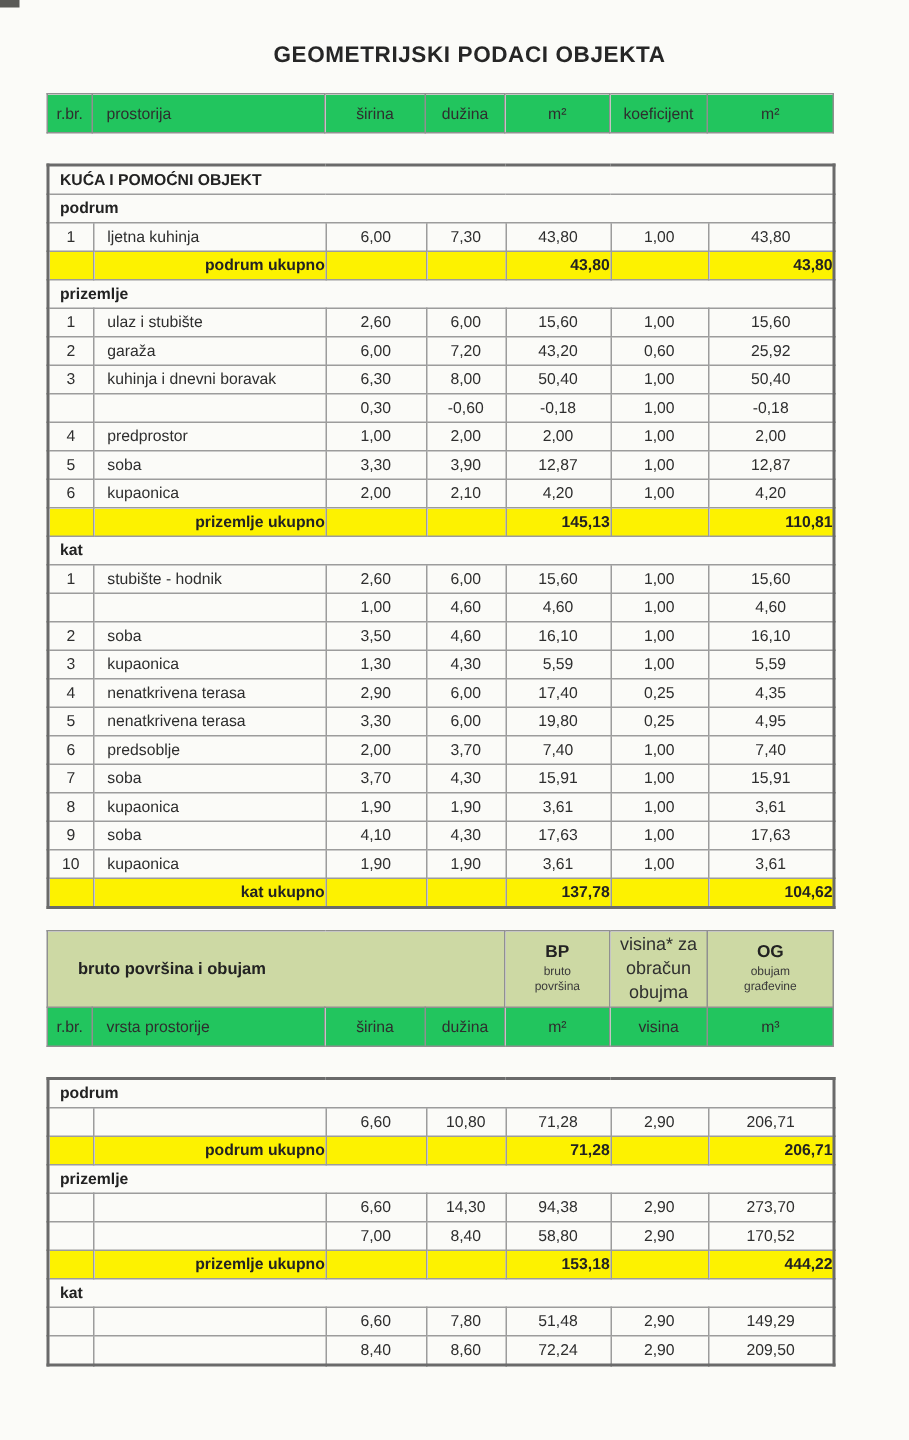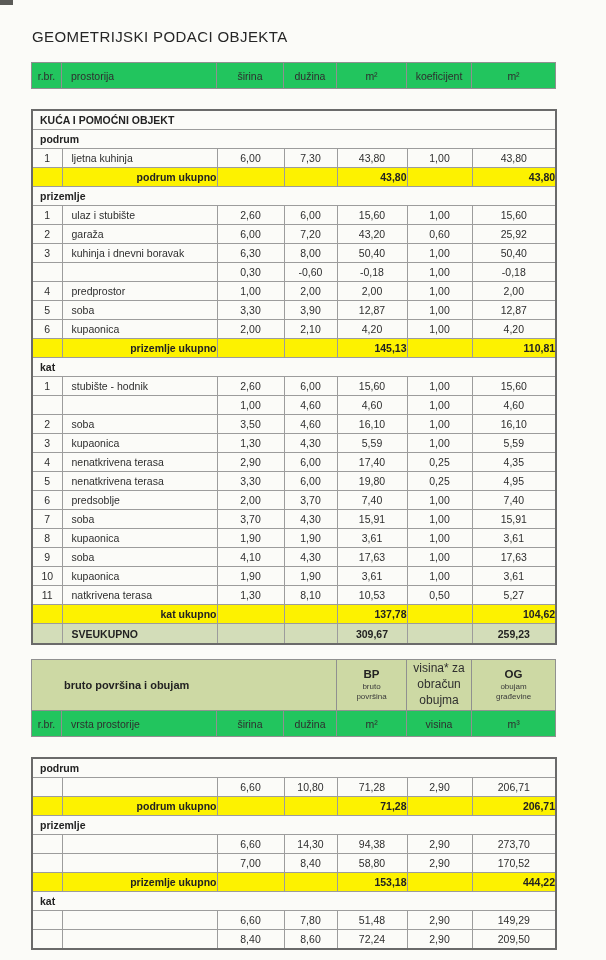--- a/index.html
+++ b/index.html
@@ -7,35 +7,35 @@
     width:606px;height:960px;position:relative;overflow:hidden;
     background:#fbfbf8;
     font-family:"Liberation Sans","DejaVu Sans",sans-serif;
     color:#333;
     -webkit-font-smoothing:antialiased;
   }
   .corner-artifact{position:absolute;top:0;left:0;width:13px;height:5px;background:#5a5a57;}
   .doc{padding:0 0 0 31px;}
   .page-title{
     margin:28px 12px 17px 1px;
-    font-size:15px;font-weight:normal;color:#262626;letter-spacing:.4px;
+    font-size:15px;font-weight:bold;color:#262626;letter-spacing:.4px;text-align:center;
   }
   table{border-collapse:collapse;table-layout:fixed;width:524px;}
   td{overflow:hidden;white-space:nowrap;}
   
   .hdr{border:1px solid #6e6e6e;margin-bottom:10px;}
   .hdr td{border:1px solid #909090;background:#cdd9a4;text-align:center;vertical-align:middle;padding:0;}
   .hdr tr.green td{height:48px;}
   .hdr2 tr.green td{height:50px;}
   .code{font-weight:bold;font-size:11.5px;color:#222;line-height:1.2;}
   .codesub{font-size:8px;color:#3a3a3a;line-height:1.3;}
   .visina-line{font-size:12px;color:#2f2f2f;line-height:1.32;}
   .hdr tr.sub td{background:#22c55e;height:25px;font-size:10.5px;color:#2e2e2e;}
   .hdr td.left, .main td.left{text-align:left;padding-left:9px;}
-  .hdr td.title-cell{text-align:left;padding-left:32px;font-weight:bold;font-size:11px;color:#222;}
+  .hdr td.title-cell{text-align:left;padding-left:20px;font-weight:bold;font-size:11px;color:#222;}
   
   .main{border:2px solid #6a6a6a;margin-top:20px;}
   .main td{
     border:1px solid #9c9c9c;height:18px;font-size:10.5px;
     text-align:center;vertical-align:middle;padding:0;color:#2e2e2e;
   }
   .main tr.secrow td{
     text-align:left;padding-left:7px;font-weight:bold;font-size:10.5px;color:#222;
   }
   .main tr.total td{background:#fdf200;}
@@ -281,46 +281,28 @@
         </tr>
         <tr>
           <td class="num">10</td>
           <td class="left">kupaonica</td>
           <td class="num">1,90</td>
           <td class="num">1,90</td>
           <td class="num">3,61</td>
           <td class="num">1,00</td>
           <td class="num">3,61</td>
         </tr>
-        <tr>
-          <td class="num">11</td>
-          <td class="left">natkrivena terasa</td>
-          <td class="num">1,30</td>
-          <td class="num">8,10</td>
-          <td class="num">10,53</td>
-          <td class="num">0,50</td>
-          <td class="num">5,27</td>
-        </tr>
         <tr class="total">
           <td></td>
           <td class="left">kat ukupno</td>
           <td></td>
           <td></td>
           <td class="num">137,78</td>
           <td></td>
           <td class="num">104,62</td>
-        </tr>
-        <tr class="grand">
-          <td></td>
-          <td class="left">SVEUKUPNO</td>
-          <td></td>
-          <td></td>
-          <td class="num-b">309,67</td>
-          <td></td>
-          <td class="num-b">259,23</td>
         </tr>
       </tbody>
   </table>
 
   <div class="gap2"></div>
 
   <table class="hdr hdr2">
     <colgroup>
       <col style="width:30px">
         <col style="width:155px">

